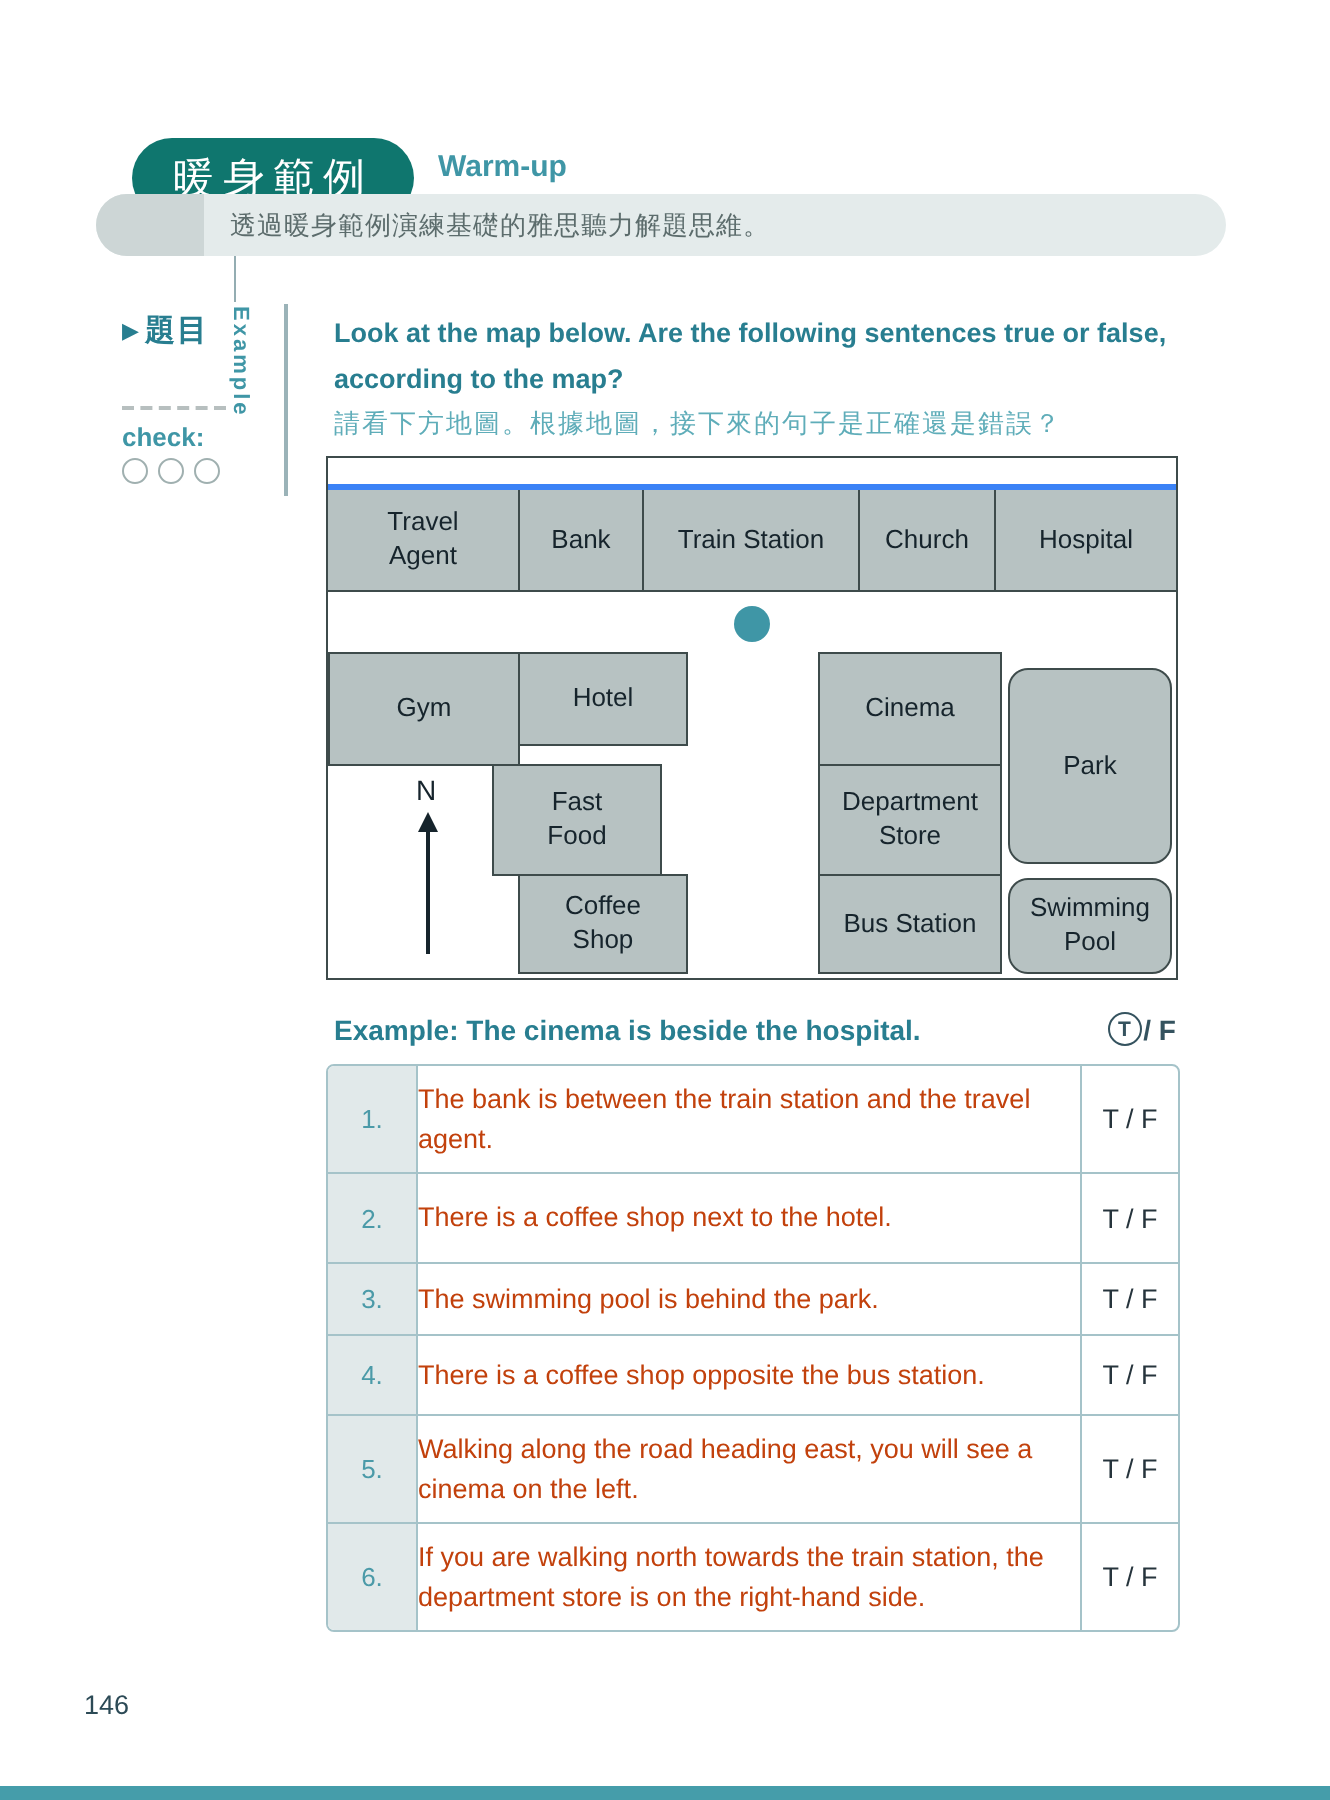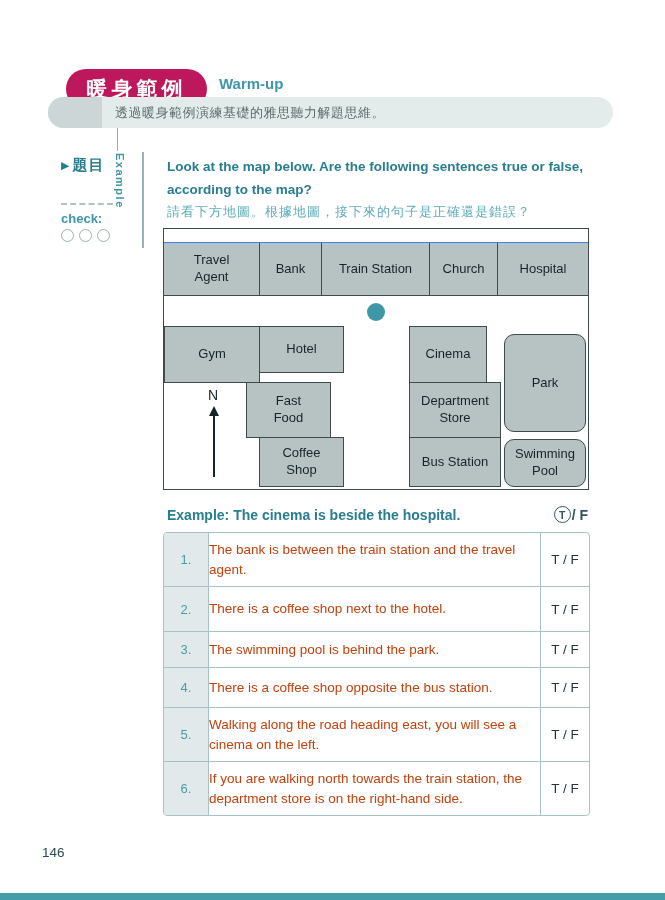--- a/index.html
+++ b/index.html
@@ -4,22 +4,22 @@
 <style>
   html,body{margin:0;padding:0;background:#fff;}
   .page{position:relative;width:665px;height:900px;background:#ffffff;overflow:hidden;
         font-family:"Liberation Sans","DejaVu Sans",sans-serif;}
 
   
   .hdr{position:absolute;left:42px;top:31px;font-size:14px;color:#3f96a6;letter-spacing:1px;}
   .hdr b{color:#287e90;font-weight:bold;}
 
   
-  .badge{position:absolute;left:66px;top:69px;width:141px;height:40px;background:#be185d;
-         border-radius:21px;color:#fff;font-weight:bold;font-size:21px;letter-spacing:4px;
+  .badge{position:absolute;left:66px;top:69px;width:141px;height:40px;background:#0f766e;
+         border-radius:21px;color:#fff;font-weight:normal;font-size:21px;letter-spacing:4px;
          display:flex;align-items:center;justify-content:center;}
   .badge-tail{position:absolute;left:100px;top:104px;width:0;height:0;
               border-top:15px solid #459daa;border-right:17px solid transparent;}
   .warmup-en{position:absolute;left:219px;top:75px;font-size:15px;font-weight:bold;color:#3f96a6;}
   .desc-bar{position:absolute;left:48px;top:97px;width:565px;height:31px;background:#e4ebeb;border-radius:16px;}
   .desc-cap{position:absolute;left:48px;top:97px;width:54px;height:31px;background:#cdd6d6;border-radius:16px 0 0 16px;}
   .desc-text{position:absolute;left:115px;top:97px;height:31px;line-height:31px;font-size:13px;color:#5c6c6c;letter-spacing:0.5px;}
   .connector{position:absolute;left:117px;top:128px;width:1px;height:23px;background:#94adb2;}
 
   
@@ -34,34 +34,34 @@
   .check-circles span{width:11px;height:11px;border:1.5px solid #a0b0b0;border-radius:50%;background:#fff;}
 
   
   .q-en{position:absolute;left:167px;top:155px;width:436px;font-size:13.5px;font-weight:bold;
         color:#287e90;line-height:23px;}
   .q-zh{position:absolute;left:167px;top:203px;font-size:13px;color:#5fadb9;letter-spacing:1px;}
 
   
   .map{position:absolute;left:163px;top:228px;width:424px;height:260px;border:1.5px solid #3e4b4b;background:#fff;}
   .strip{position:absolute;left:0;top:13px;width:100%;height:54px;display:flex;
-         border-top:1px solid #3b82f6;border-bottom:1px solid #3e4b4b;background:#b7c2c2;box-sizing:border-box;}
+         border-top:3px solid #3b82f6;border-bottom:1px solid #3e4b4b;background:#b7c2c2;box-sizing:border-box;}
   .strip .cell{border-left:1px solid #3e4b4b;display:flex;align-items:center;justify-content:center;
          text-align:center;font-size:13px;color:#16242c;line-height:1.3;white-space:pre-line;box-sizing:border-box;}
   .strip .cell:first-child{border-left:none;}
   .c1{width:95px;} .c2{width:62px;} .c3{width:108px;} .c4{width:68px;} .c5{flex:1;}
   .dot{position:absolute;left:203px;top:74px;width:18px;height:18px;border-radius:50%;background:#3f96a6;}
   .bld{position:absolute;background:#b7c2c2;border:1px solid #3e4b4b;display:flex;align-items:center;
        justify-content:center;text-align:center;font-size:13px;color:#16242c;line-height:1.3;
        white-space:pre-line;box-sizing:border-box;}
   .b-gym{left:0;top:97px;width:96px;height:57px;}
   .b-hotel{left:95px;top:97px;width:85px;height:47px;}
   .b-fastfood{left:82px;top:153px;width:85px;height:56px;}
   .b-coffee{left:95px;top:208px;width:85px;height:50px;}
-  .b-cinema{left:245px;top:97px;width:78px;height:57px;}
+  .b-cinema{left:245px;top:97px;width:92px;height:57px;}
   .b-dept{left:245px;top:153px;width:92px;height:56px;}
   .b-bus{left:245px;top:208px;width:92px;height:50px;}
   .b-park{left:340px;top:105px;width:82px;height:98px;border-radius:10px;}
   .b-pool{left:340px;top:210px;width:82px;height:48px;border-radius:10px;}
   .compass-n{position:absolute;left:44px;top:158px;font-size:14px;color:#16242c;}
   .arrow-head{position:absolute;left:45px;top:177px;width:0;height:0;
               border-left:5px solid transparent;border-right:5px solid transparent;
               border-bottom:10px solid #16242c;}
   .arrow-shaft{position:absolute;left:49px;top:185px;width:2px;height:63px;background:#16242c;}
 

